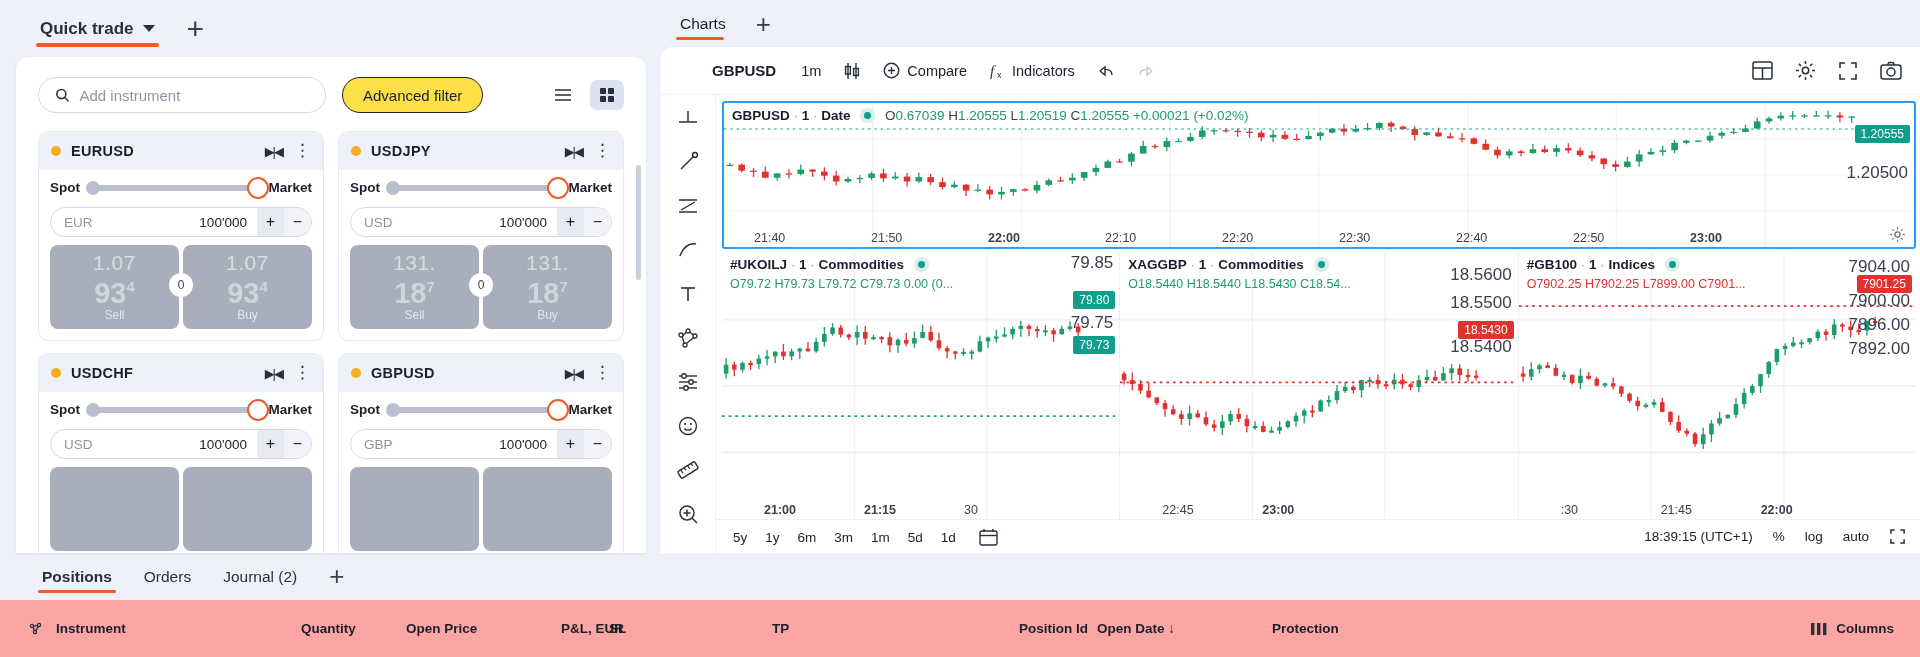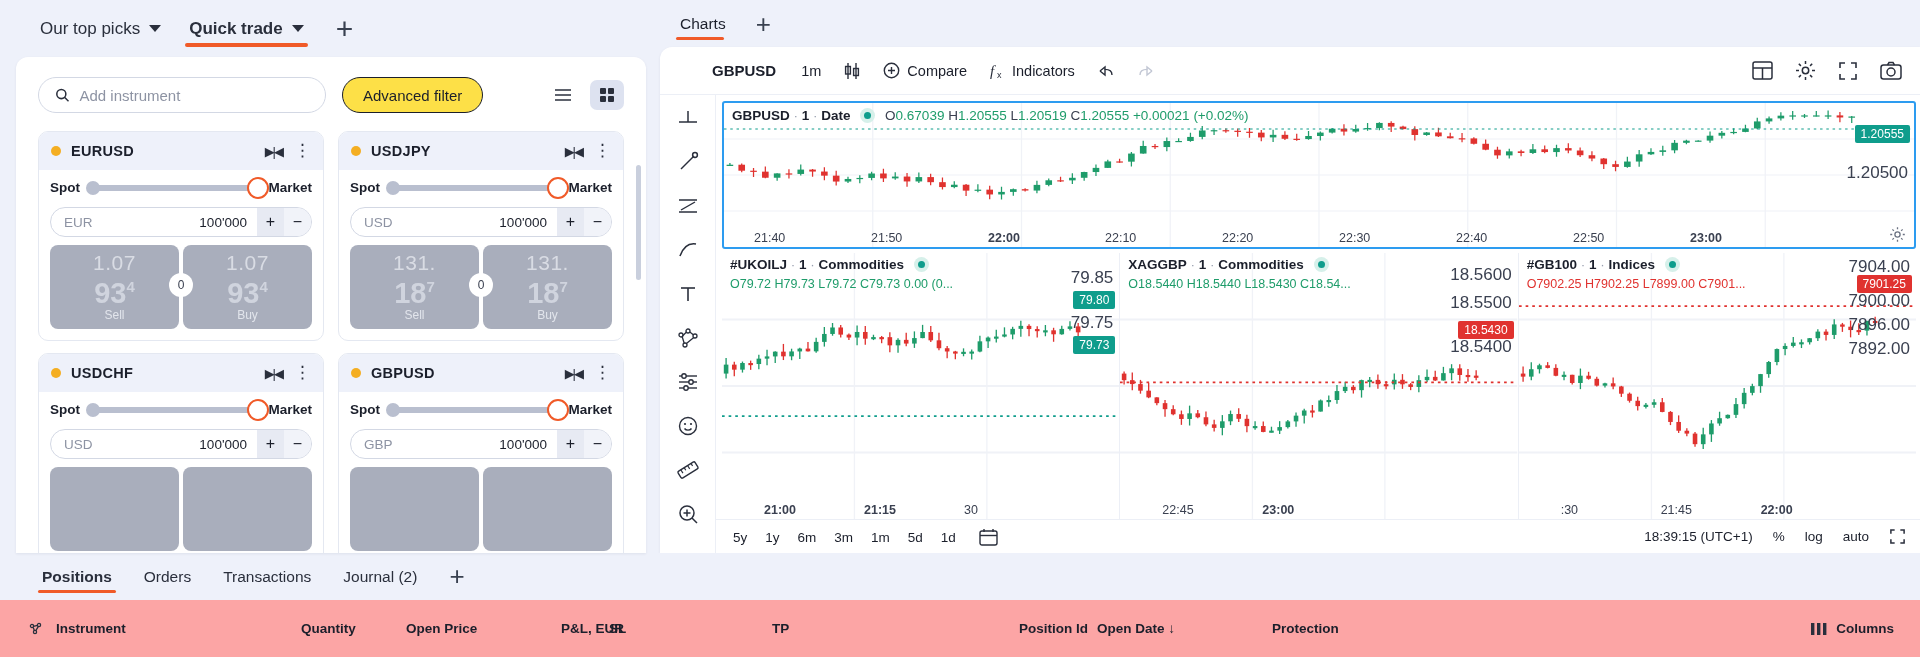--- a/index.html
+++ b/index.html
@@ -146,24 +146,20 @@
 </head>
 <body>
 
 <div class="app">
 
   <div class="top-row">
 
     <div class="left-col">
 
       <div class="tabbar">
-        <div class="tab">
-          <span>Our top picks</span>
-          <span class="caret"></span>
-        </div>
         <div class="tab active">
           <span>Quick trade</span>
           <span class="caret"></span>
         </div>
         <div class="plus-tab">+</div>
       </div>
 
       <div class="left-card">
         <div class="search-row">
           <div class="search-box">
@@ -880,21 +876,21 @@
                     <line x1="250.36363636363635" x2="250.36363636363635" y1="42.167072333838306" y2="50.05771570080556" stroke="#e0322f" stroke-width="1"></line>
                     <rect x="248.63272727272727" width="3.461818181818182" y="43.5941857125508" height="2.244151371864298" fill="#e0322f"></rect>
                     <line x1="256.5454545454545" x2="256.5454545454545" y1="41.09085620128416" y2="46.1099219291308" stroke="#1e9c6a" stroke-width="1"></line>
                     <rect x="254.81454545454542" width="3.461818181818182" y="42.807359679180024" height="3.0309774052350704" fill="#1e9c6a"></rect>
                     <line x1="262.7272727272727" x2="262.7272727272727" y1="38.52774871461337" y2="43.64039324127449" stroke="#1e9c6a" stroke-width="1"></line>
                     <rect x="260.9963636363636" width="3.461818181818182" y="41.383519399231766" height="1.4238402799482586" fill="#1e9c6a"></rect>
                     <line x1="268.9090909090909" x2="268.9090909090909" y1="39.51515952268272" y2="47.9035874662978" stroke="#e0322f" stroke-width="1"></line>
                     <rect x="267.17818181818177" width="3.461818181818182" y="41.383519399231766" height="3.3619438809869564" fill="#e0322f"></rect>
                     <line x1="0" x2="300" y1="92" y2="92" stroke="#0f9d8c" stroke-width="1" stroke-dasharray="2,3"></line>
                   </svg>
-                <div class="price-lbl" style="top:15px;text-align:right;">79.85</div>
+                <div class="price-lbl" style="top:0;text-align:right;">79.85</div>
                 <div class="price-tag tag-green" style="top:38px;right:4px;">79.80</div>
                 <div class="price-lbl" style="top:60px;">79.75</div>
                 <div class="price-tag tag-green" style="top:83px;right:4px;">79.73</div>
                 <div class="sub-times">
                     <div class="axis-lbl b" style="left: 42px; bottom: 2px;">21:00</div>
                     <div class="axis-lbl b" style="left: 142px; bottom: 2px;">21:15</div>
                     <div class="axis-lbl" style="left: 242px; bottom: 2px;">30</div>
                   </div>
               </div>
 
@@ -1161,23 +1157,20 @@
 
   <div class="bottom">
     <div class="bot-tabs">
       <div class="bt active">
           <span>Positions</span>
         </div>
       <div class="bt">
           <span>Orders</span>
         </div>
       <div class="bt">
-          <span>Transactions</span>
-        </div>
-      <div class="bt">
           <span>Journal (2)</span>
         </div>
       <div class="bot-plus">+</div>
     </div>
     <div class="tbl-head">
       <span class="th" style="width:28px">
         <svg width="15" height="13" viewBox="0 0 15 13">
             <g stroke="#2a2f3c" stroke-width="1.3" fill="none">
               <circle cx="4" cy="4" r="1.6"></circle>
               <circle cx="11" cy="3" r="1.6"></circle>

